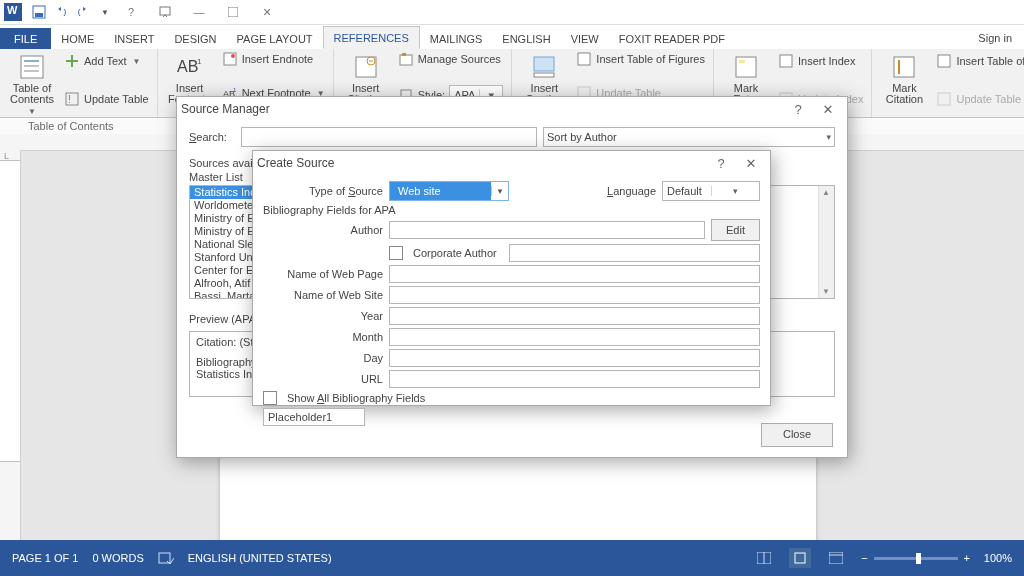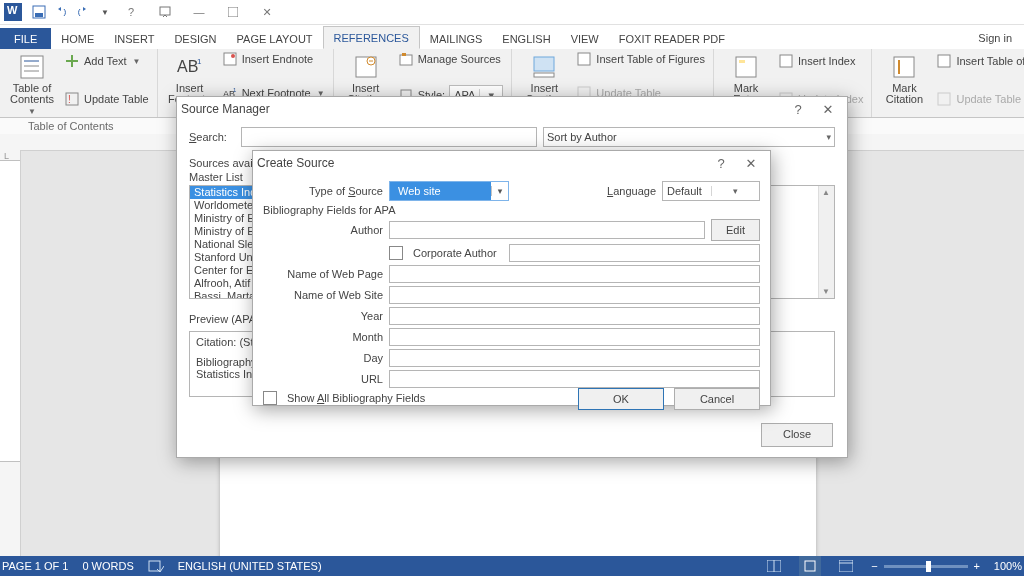--- a/index.html
+++ b/index.html
@@ -34,21 +34,21 @@
 #subbar{height:18px;background:#fafafa;border-bottom:1px solid #e3e3e3;padding:2px 0 0 28px;color:#6a6a6a;font-size:11px;}
 
 #workspace{position:absolute;left:0;right:0;top:134px;bottom:20px;background:#e6e6e6;}
 #hruler{position:absolute;left:0;right:0;top:0;height:16px;background:#f5f5f5;border-bottom:1px solid #d0d0d0;}
 #hruler .white{position:absolute;left:220px;width:596px;top:0;bottom:0;background:#fff;border:1px solid #c0c0c0;border-top:none;border-bottom:none;}
 #vruler{position:absolute;left:0;top:16px;bottom:0;width:20px;background:#f5f5f5;border-right:1px solid #d0d0d0;}
 #vruler .white{position:absolute;top:10px;left:0;right:0;height:300px;background:#fff;border-top:1px solid #c0c0c0;border-bottom:1px solid #c0c0c0;}
 #page{position:absolute;left:220px;top:20px;width:596px;height:800px;background:#fff;box-shadow:0 0 4px rgba(0,0,0,0.25);}
 #vruler .lmark{position:absolute;left:4px;color:#999;font-size:9px;}
 
-#status{position:absolute;left:0;right:0;bottom:0;height:20px;background:#2b579a;color:#fff;display:flex;align-items:center;font-size:11px;padding:0 2px;gap:14px;}
+#status{position:absolute;left:0;right:0;bottom:0;height:36px;background:#2b579a;color:#fff;display:flex;align-items:center;font-size:11px;padding:0 12px;gap:14px;}
 #status .spacer{flex:1;}
 #status .zoom{display:flex;align-items:center;gap:6px;}
 #status .slider{width:84px;height:3px;background:#6f91c0;position:relative;}
 #status .slider::after{content:"";position:absolute;left:50%;top:-4px;width:5px;height:11px;background:#fff;}
 #status .vbtn{width:22px;height:20px;display:flex;align-items:center;justify-content:center;color:#cfe0f2;}
 
 .dialog{position:absolute;background:#fff;border:1px solid #aaa;box-shadow:2px 4px 18px rgba(0,0,0,.35);}
 .dlg-title{height:24px;display:flex;align-items:center;padding:0 4px;font-size:12px;color:#444;}
 .dlg-title .spacer{flex:1;}
 .dlg-title .dbtn{width:30px;text-align:center;color:#666;font-size:13px;}
@@ -482,23 +482,24 @@
         <input type="text" style="">
       </div>
     <div class="frow">
         <span class="flab">URL</span>
         <input type="text" style="">
       </div>
     <div class="frow" style="margin-top:2px">
         <span class="chk"></span>
         <span style="margin-left:4px">Show <span class="u">A</span>ll Bibliography Fields</span>
       </div>
-    <div class="btnrow">
-      <span class="btn pri" style="width:56px">OK</span>
-      <span class="btn" style="width:56px">Cancel</span>
+    <div class="frow">
+      <div class="tagbox">
+          <span>Placeholder1</span>
+        </div>
     </div>
   </div>
 </div>
 
 <div id="status">
   <span>PAGE 1 OF 1</span>
   <span>0 WORDS</span>
   <span>
       <svg width="16" height="14">
         <rect x="1" y="2" width="11" height="10" fill="none" stroke="#cfe0f2"></rect>

